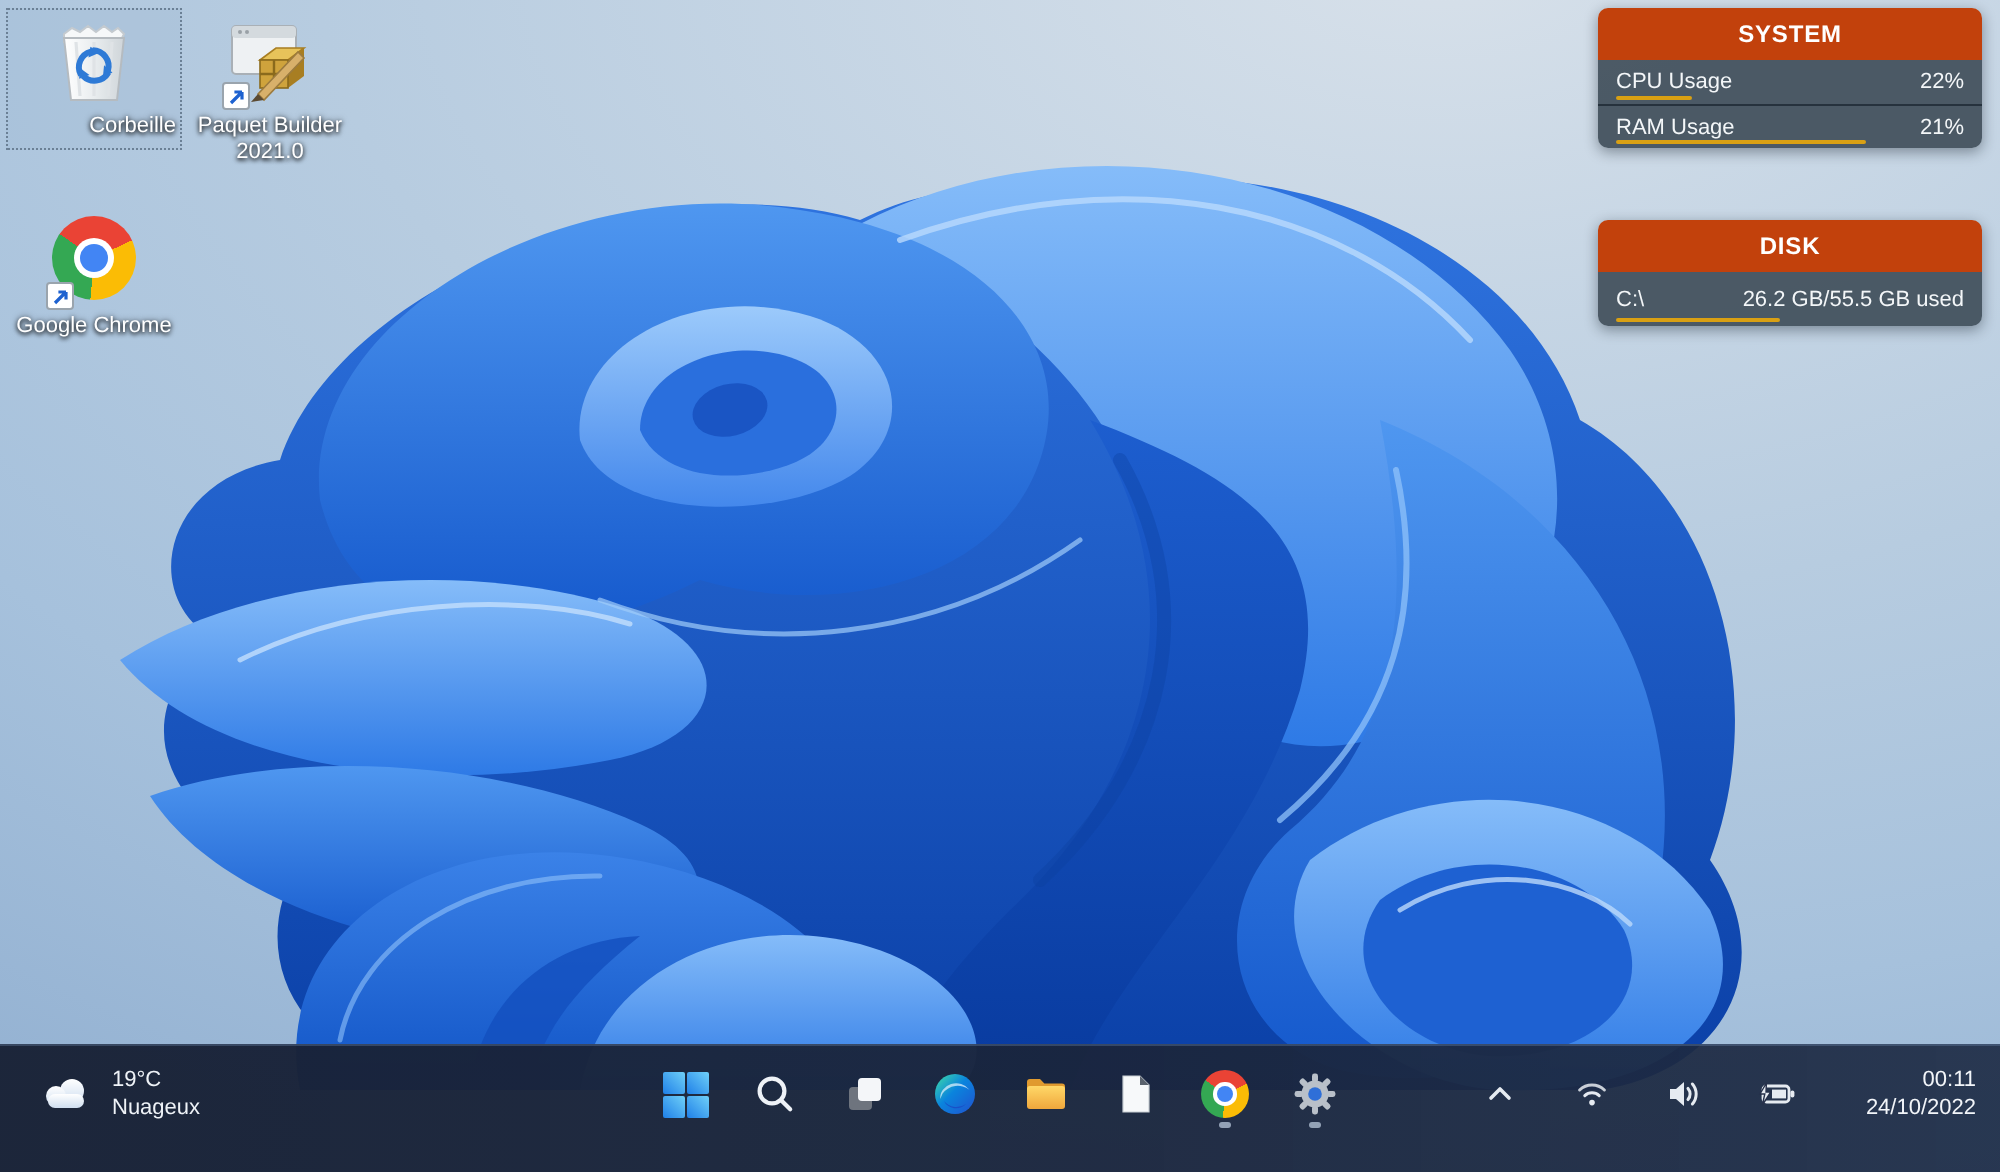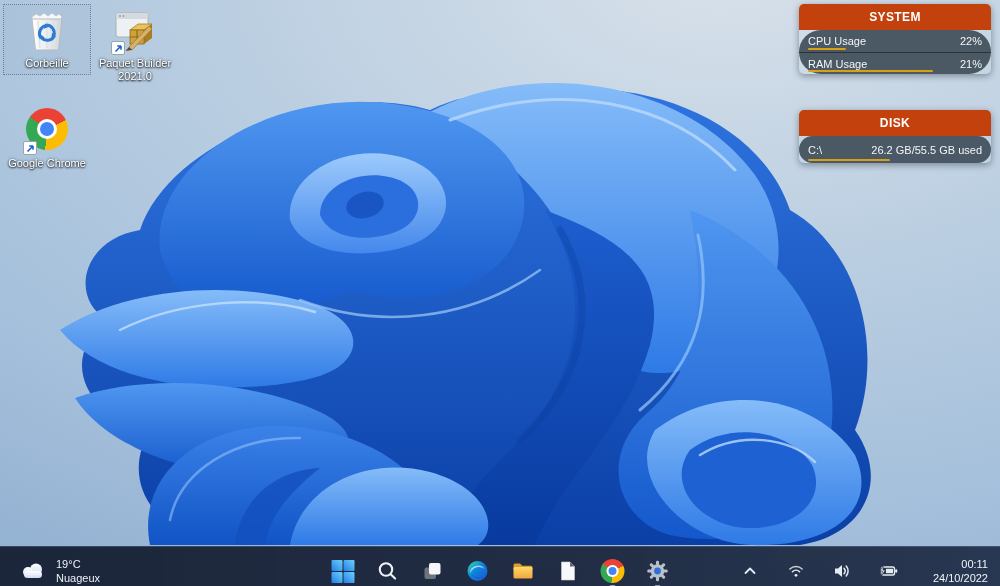--- a/index.html
+++ b/index.html
@@ -4,49 +4,49 @@
 <style>
   * { margin:0; padding:0; box-sizing:border-box; }
   html,body { width:1000px; height:586px; overflow:hidden; font-family:"Liberation Sans", sans-serif; }
   .stage { position:relative; width:1000px; height:586px; overflow:hidden; background:#a9c4df; }
 
   
   .wallpaper { position:absolute; inset:0; }
 
   
   .dicon { position:absolute; width:88px; padding:3px 2px 4px; text-align:center; border:1px dotted transparent; cursor:default; }
-  .dicon.selected { border-color:#6b8095; background:rgba(150,180,205,.18); }
+  .dicon.selected { border-color:#6b8095; background:rgba(150,180,205,.18);text-align:right; }
   .dicon .art { position:relative; width:46px; height:46px; margin:0 auto; }
   .dicon .lbl { margin-top:3px; font-size:11px; line-height:13px; color:#fff;
                 text-shadow:0 1px 2px rgba(0,0,0,.95), 0 0 3px rgba(0,0,0,.6); }
   .badge { position:absolute; left:-1px; bottom:-1px; width:14px; height:14px; background:#fff;
            border:1px solid #9aa4ad; border-radius:2px; display:flex; align-items:center; justify-content:center; }
 
   
   .chrome-ball { position:relative; border-radius:50%;
      background:conic-gradient(from 65deg, #fbbc05 0deg 120deg, #34a853 120deg 240deg, #ea4335 240deg 360deg); }
   .chrome-ball::before { content:""; position:absolute; inset:26%; background:#fff; border-radius:50%; }
   .chrome-ball::after  { content:""; position:absolute; inset:33%; background:#4285f4; border-radius:50%; }
 
   
   .widget { position:absolute; width:192px; right:9px; border-radius:5px; overflow:hidden;
             box-shadow:0 2px 7px rgba(10,20,30,.4); font-size:11px; }
   .widget .whead { height:26px; background:#c2410c; color:#fff; font-weight:bold; font-size:12px;
                    letter-spacing:.4px; display:flex; align-items:center; justify-content:center; }
-  .widget .wbody { background:rgba(64,78,90,.92);border-radius:22px; }
+  .widget .wbody { background:rgba(64,78,90,.92); }
   .wrow { position:relative; height:22px; display:flex; align-items:center; justify-content:space-between;
           padding:0 9px; color:#f3f6f8; }
   .wrow + .wrow { border-top:1px solid rgba(32,44,54,.85);gap:11px; }
   .wrow.tall { height:27px; }
   .wrow .bar { position:absolute; left:9px; bottom:2px; height:2px; background:#d9a013; border-radius:1px; }
   #widget-system { top:4px; }
   #widget-disk   { top:110px; }
 
   
-  .taskbar { position:absolute; left:0; bottom:0; width:1000px; height:40px;
+  .taskbar { position:absolute; left:0; bottom:0; width:1000px; height:64px;
              background:linear-gradient(90deg, rgba(24,33,53,.97) 0%, rgba(26,37,60,.95) 55%, rgba(30,44,70,.92) 100%);
              border-top:1px solid rgba(130,160,200,.28); }
   .weather { position:absolute; left:10px; top:0; height:48px; display:flex; align-items:center; gap:8px;
              padding:0 8px; border-radius:4px; color:#eef2f7; }
   .weather .wtxt { font-size:11px; line-height:14px; }
   .apps { position:absolute; left:50%; top:4px; transform:translateX(-50%); display:flex; gap:5px; }
   .tbtn { width:40px; height:40px; border-radius:4px; display:flex; align-items:center; justify-content:center; position:relative; }
   .run-dot { position:absolute; bottom:3px; left:50%; transform:translateX(-50%);
              width:6px; height:3px; border-radius:2px; background:#93a2b6; }
   .start-grid { width:23px; height:23px; display:grid; grid-template-columns:11px 11px; grid-template-rows:11px 11px; gap:1.5px; }

